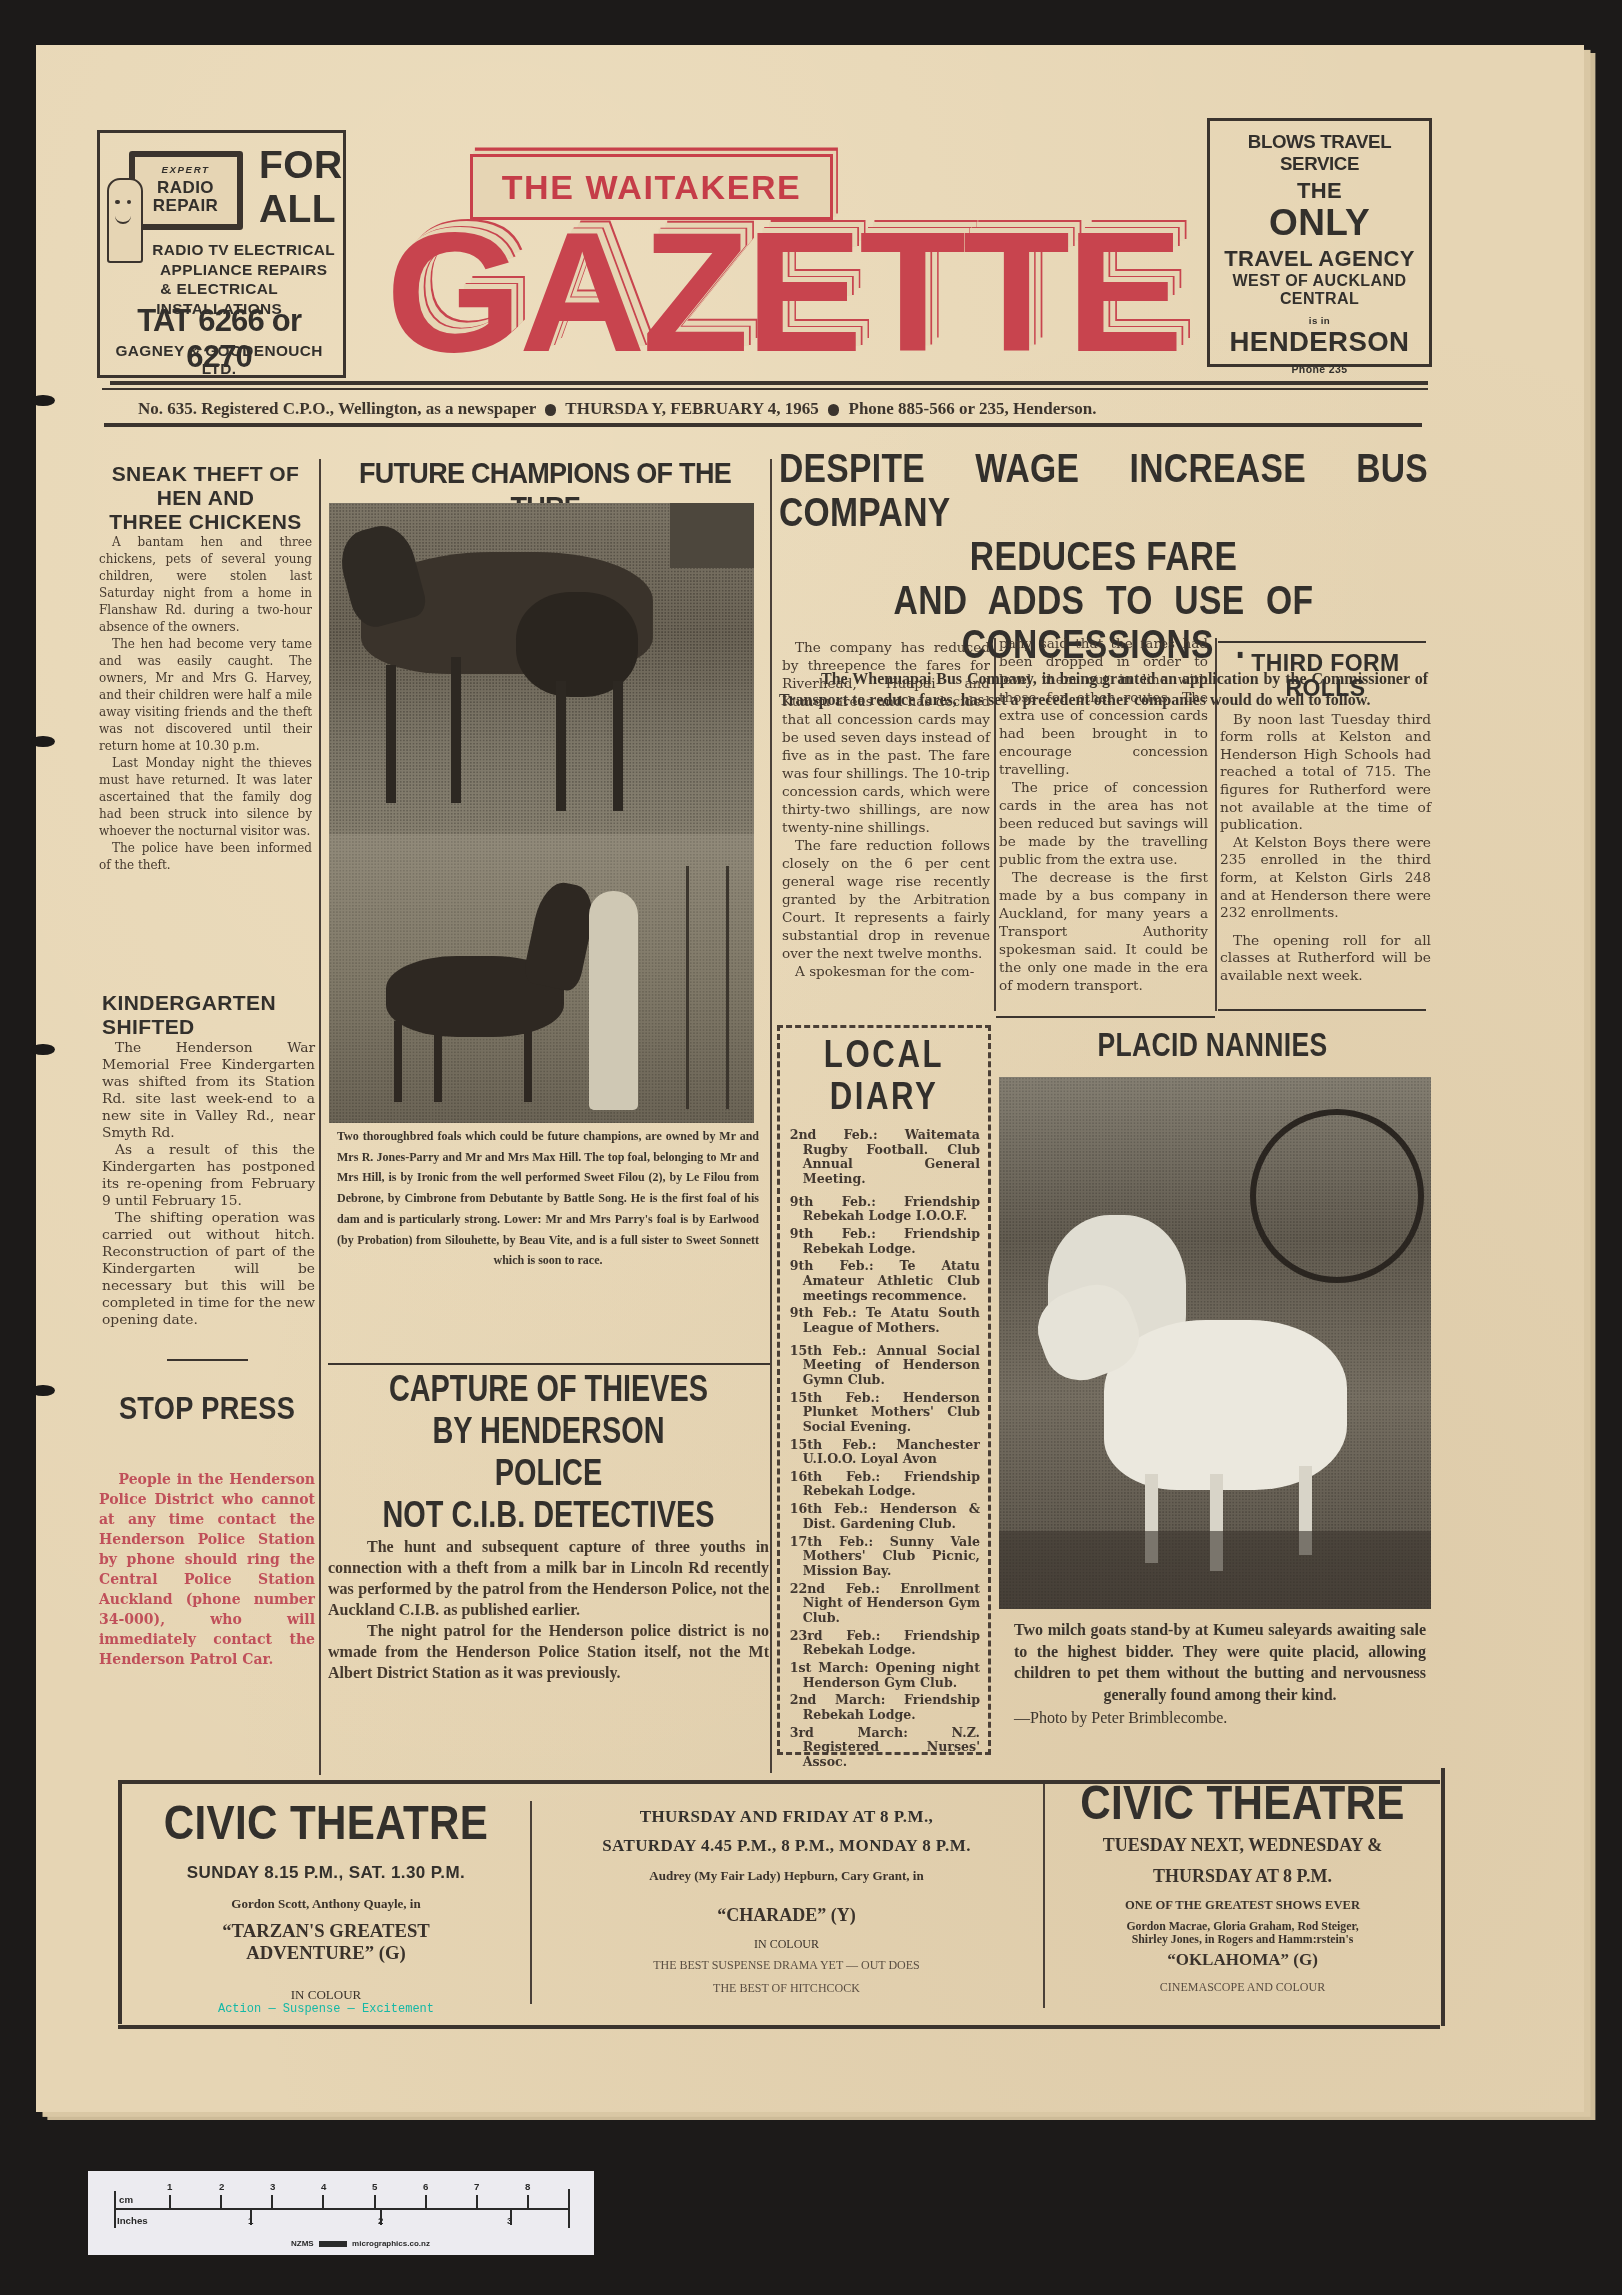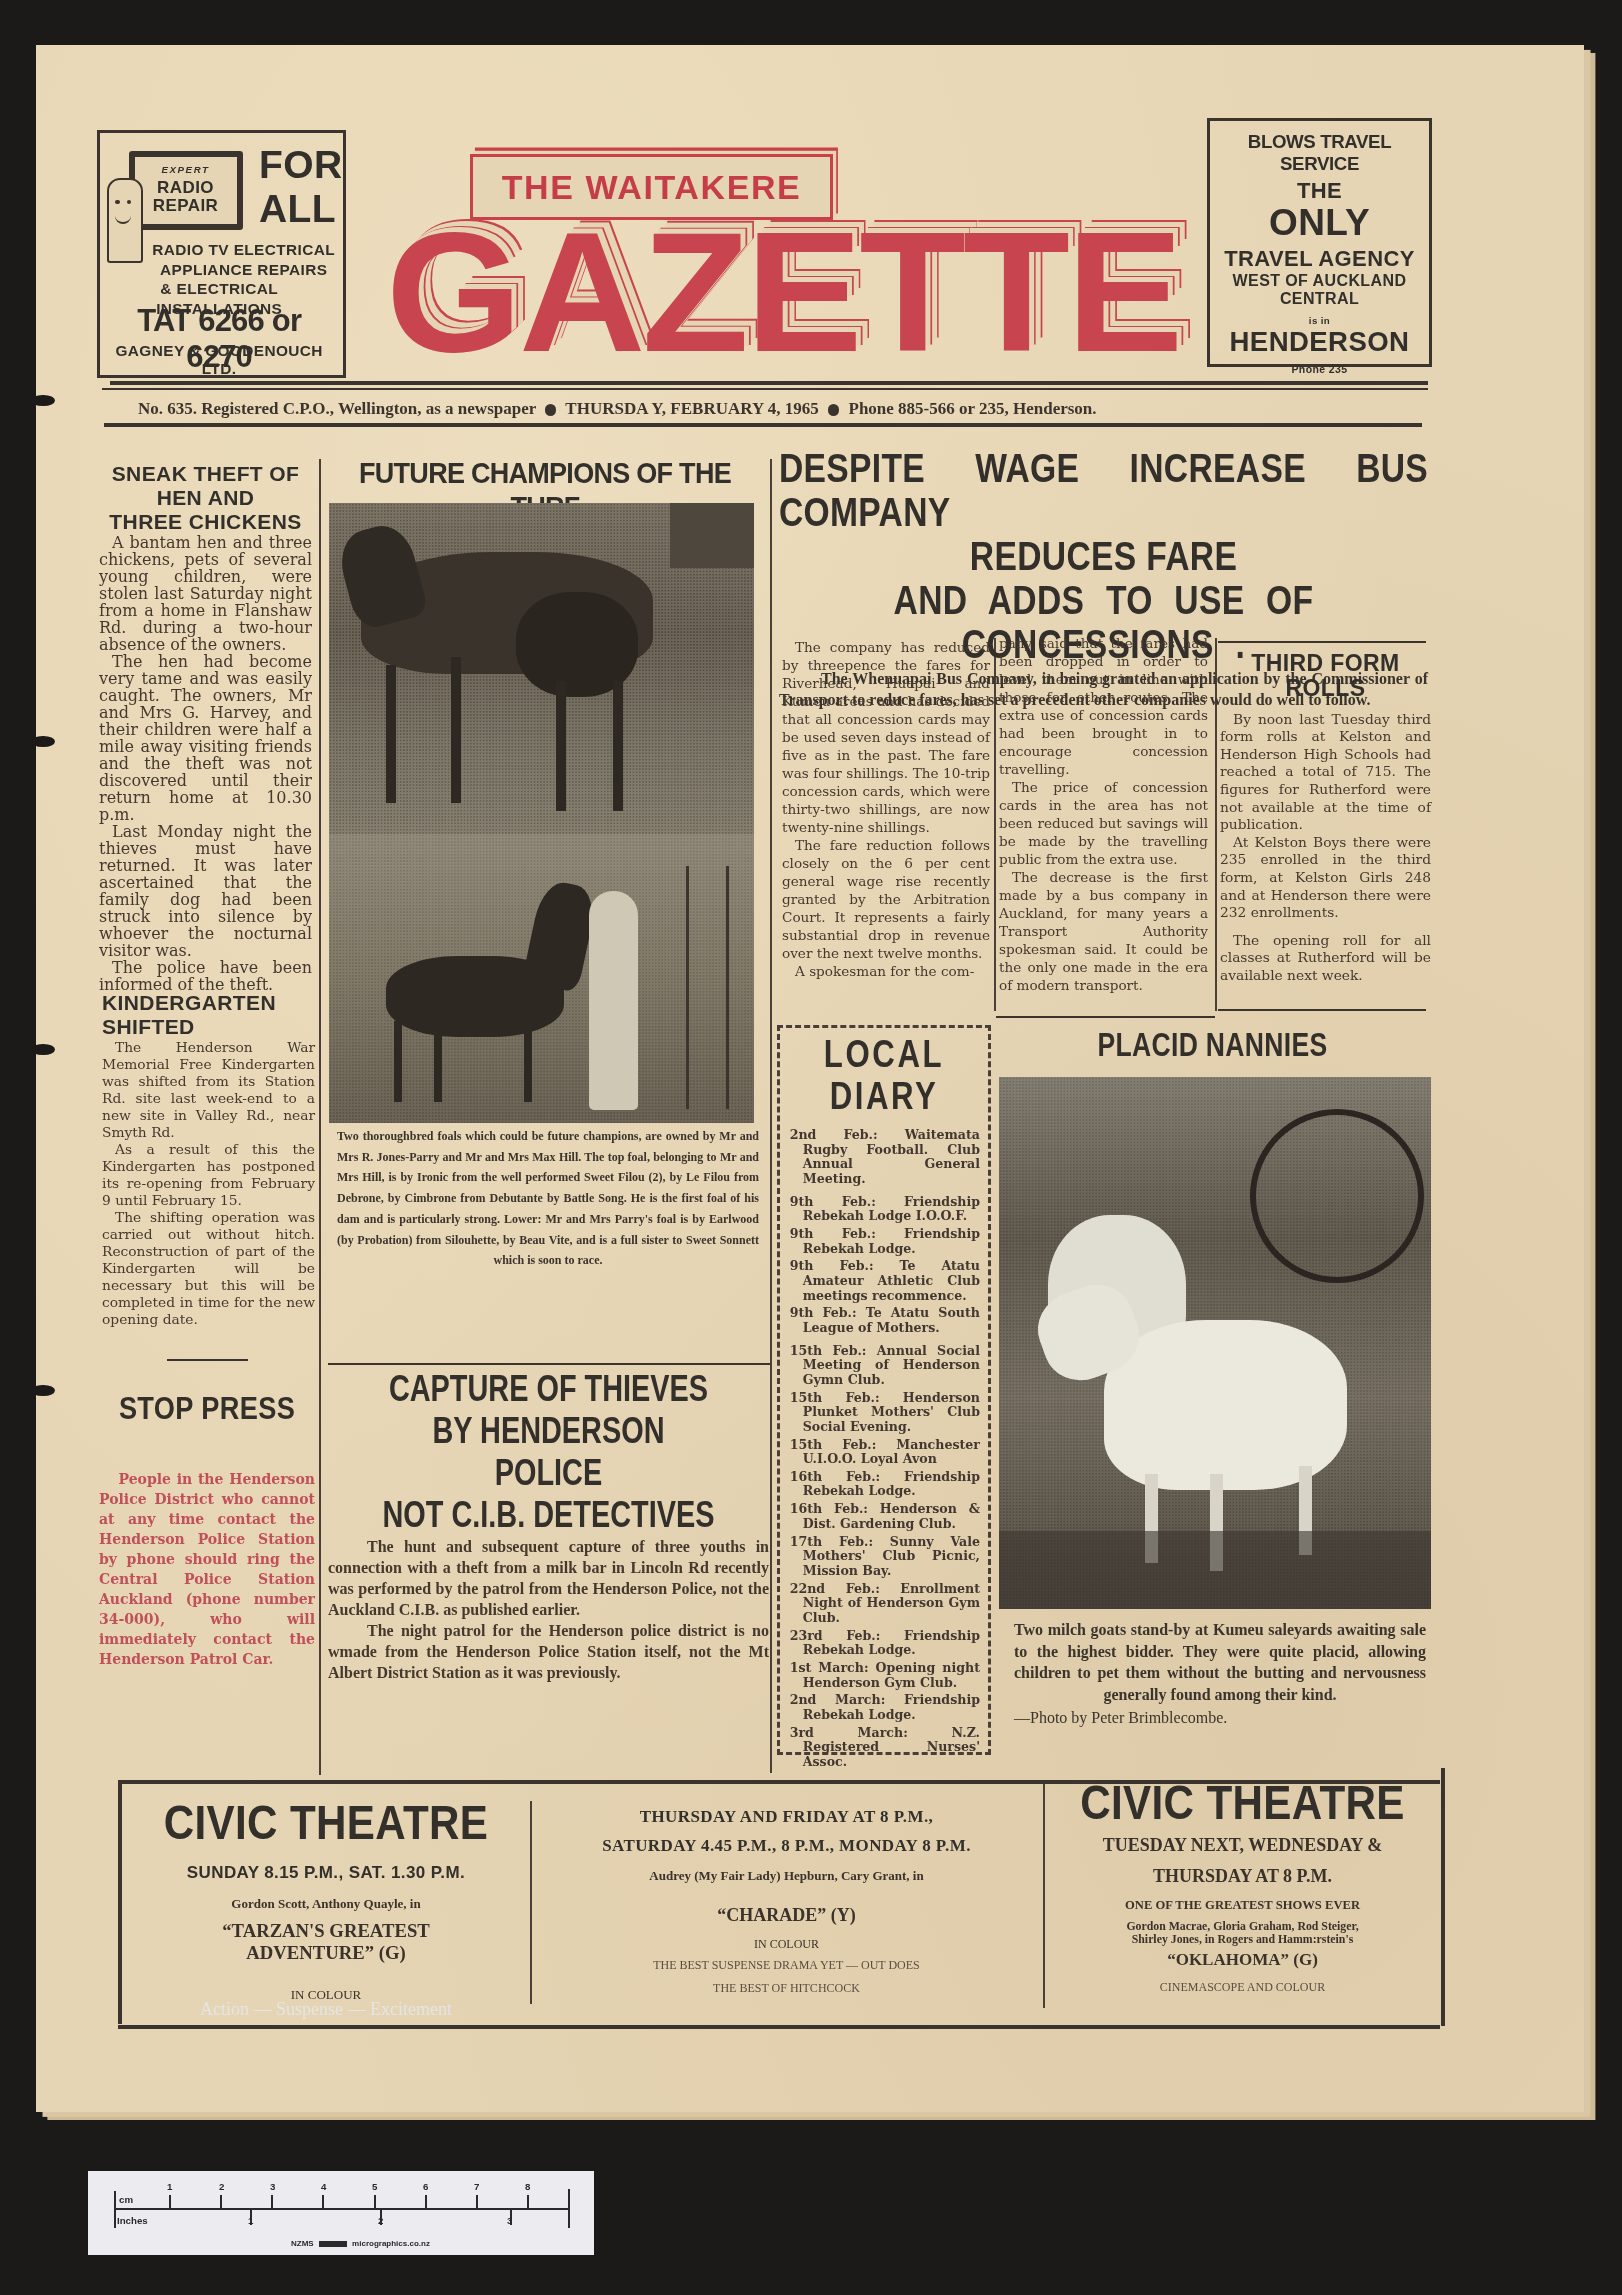--- a/index.html
+++ b/index.html
@@ -135,21 +135,21 @@
 <div class="rule-v" style="left:770px;top:459px;height:1314px;"></div>
 <div class="rule-v" style="left:994px;top:638px;height:373px;"></div>
 <div class="rule-v" style="left:1215px;top:638px;height:373px;"></div>
 
 <div class="abs" style="left:99px;top:462px;width:213px;">
   <div class="headline" style="font-size:21px;line-height:24px;text-align:center;">
     <div>SNEAK THEFT OF</div>
     <div>HEN AND</div>
     <div>THREE CHICKENS</div>
   </div>
-  <div class="body-text" style="font-size:16px;line-height:17px;">
+  <div class="body-text" style="font-size:12px;line-height:17px;">
     <p>A bantam hen and three chickens, pets of several young children, were stolen last Saturday night from a home in Flanshaw Rd. during a two-hour absence of the owners.</p>
     <p>The hen had become very tame and was easily caught. The owners, Mr and Mrs G. Harvey, and their children were half a mile away visiting friends and the theft was not discovered until their return home at 10.30 p.m.</p>
     <p>Last Monday night the thieves must have returned. It was later ascertained that the family dog had been struck into silence by whoever the nocturnal visitor was.</p>
     <p>The police have been informed of the theft.</p>
   </div>
 </div>
 
 <div class="abs" style="left:102px;top:991px;width:213px;">
   <div class="headline" style="font-size:21px;line-height:24px;">
     <div>KINDERGARTEN</div>
@@ -293,21 +293,21 @@
 
 <div class="abs" style="left:125px;top:1796px;width:402px;">
   <div class="headline ad-line" style="font-size:49px;line-height:52px;transform:scaleX(.86);transform-origin:center;">CIVIC THEATRE</div>
   <div class="headline ad-line" style="font-size:17px;margin-top:14.6px;">SUNDAY 8.15 P.M., SAT. 1.30 P.M.</div>
   <div class="ad-line" style="font-family:'Liberation Serif',serif;font-weight:bold;font-size:13px;margin-top:13px;">Gordon Scott, Anthony Quayle, in</div>
   <div class="ad-line" style="font-family:'Liberation Serif',serif;font-weight:bold;font-size:18.7px;line-height:22px;margin-top:8px;">
     <div>“TARZAN'S GREATEST</div>
     <div>ADVENTURE” (G)</div>
   </div>
   <div class="ad-line" style="font-family:'Liberation Serif',serif;font-size:13px;margin-top:24px;line-height:14.6px">IN COLOUR</div>
-  <div class="ad-line" style="font-family:Liberation Serif, serif;font-size:18px;line-height:14.6px;color:#e5e5e5">Action — Suspense — Excitement</div>
+  <div class="ad-line" style="font-family:Liberation Mono, monospace;font-size:12px;line-height:14.6px;color:#14b8a6">Action — Suspense — Excitement</div>
 </div>
 
 <div class="abs" style="left:535px;top:1802px;width:503px;">
   <div class="headline ad-line" style="font-family:'Liberation Serif',serif;font-size:17px;line-height:29px;">
     <div>THURSDAY AND FRIDAY AT 8 P.M.,</div>
     <div>SATURDAY 4.45 P.M., 8 P.M., MONDAY 8 P.M.</div>
   </div>
   <div class="ad-line" style="font-family:'Liberation Serif',serif;font-weight:bold;font-size:13px;margin-top:8px;">Audrey (My Fair Lady) Hepburn, Cary Grant, in</div>
   <div class="ad-line" style="font-family:'Liberation Serif',serif;font-weight:bold;font-size:18px;margin-top:21px;">“CHARADE” (Y)</div>
   <div class="ad-line" style="font-family:'Liberation Serif',serif;font-size:12px;margin-top:11.4px;">IN COLOUR</div>

